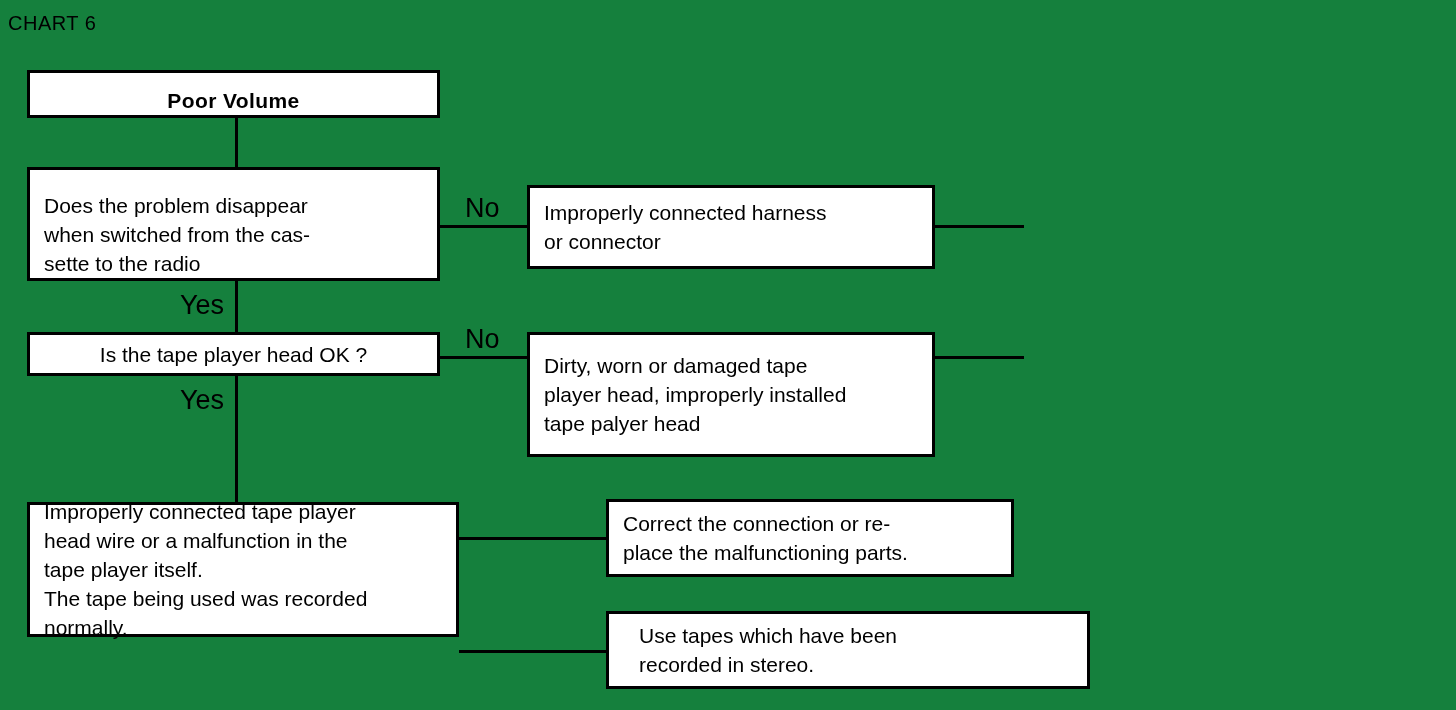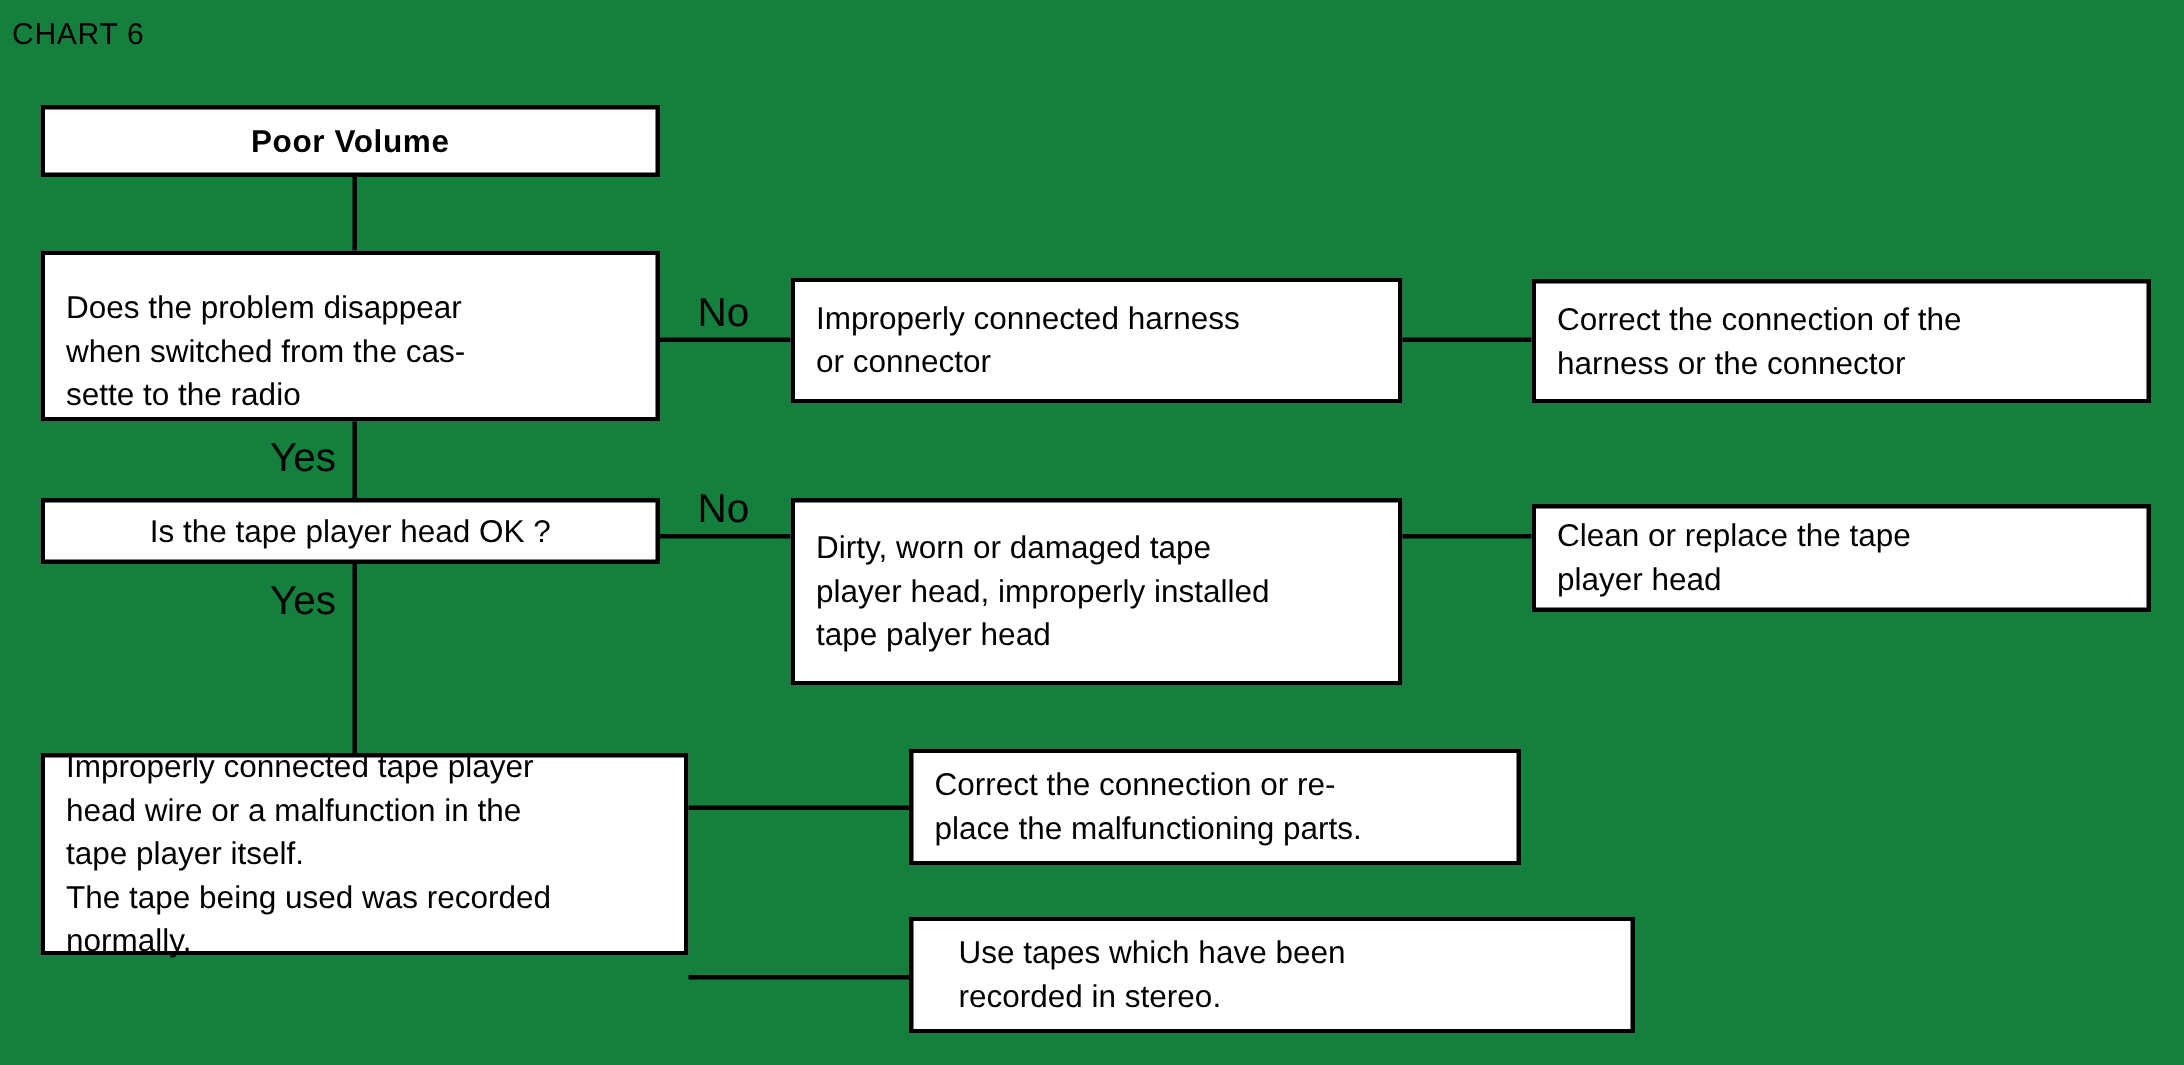--- a/index.html
+++ b/index.html
@@ -71,21 +71,21 @@
     white-space: nowrap;
   }
 </style>
 </head>
 <body>
 
 <div id="canvas">
 
   <div class="chart-title">CHART 6</div>
 
-  <div class="node center" style="left:27px; top:70px; width:413px; height:48px;">
+  <div class="node center" style="left:27px; top:70px; width:413px; height:48px;justify-content:flex-end;">
     <span class="txt">Poor Volume</span>
   </div>
 
   <div class="conn v" style="left:235px; top:117px; height:51px;"></div>
 
   <div class="node" style="left:27px; top:167px; width:413px; height:114px;justify-content:flex-end;">
     <span class="txt">Does the problem disappear
 when switched from the cas-
 sette to the radio</span>
   </div>
@@ -93,47 +93,39 @@
   <div class="conn h" style="left:440px; top:225px; width:90px;"></div>
   <div class="edge-label" style="left:465px; top:196px;">No</div>
 
   <div class="node" style="left:527px; top:185px; width:408px; height:84px;">
     <span class="txt">Improperly connected harness
 or connector</span>
   </div>
 
   <div class="conn h" style="left:935px; top:225px; width:89px;"></div>
 
-  <div class="node" style="left:1021px; top:186px; width:413px; height:83px;">
-    <span class="txt">Correct the connection of the
-harness or the connector</span>
-  </div>
 
   <div class="conn v" style="left:235px; top:281px; height:51px;"></div>
   <div class="edge-label" style="left:180px; top:293px;">Yes</div>
 
   <div class="node centered-line" style="left:27px; top:332px; width:413px; height:44px;">
     <span class="txt">Is the tape player head OK ?</span>
   </div>
 
   <div class="conn h" style="left:440px; top:356px; width:90px;"></div>
   <div class="edge-label" style="left:465px; top:327px;">No</div>
 
   <div class="node" style="left:527px; top:332px; width:408px; height:125px;">
     <span class="txt">Dirty, worn or damaged tape
 player head, improperly installed
 tape palyer head</span>
   </div>
 
   <div class="conn h" style="left:935px; top:356px; width:89px;"></div>
 
-  <div class="node" style="left:1021px; top:336px; width:413px; height:72px;">
-    <span class="txt">Clean or replace the tape
-player head</span>
-  </div>
 
   <div class="conn v" style="left:235px; top:376px; height:127px;"></div>
   <div class="edge-label" style="left:180px; top:388px;">Yes</div>
 
   <div class="node" style="left:27px; top:502px; width:432px; height:135px;">
     <span class="txt">Improperly connected tape player
 head wire or a malfunction in the
 tape player itself.
 The tape being used was recorded
 normally.</span>

